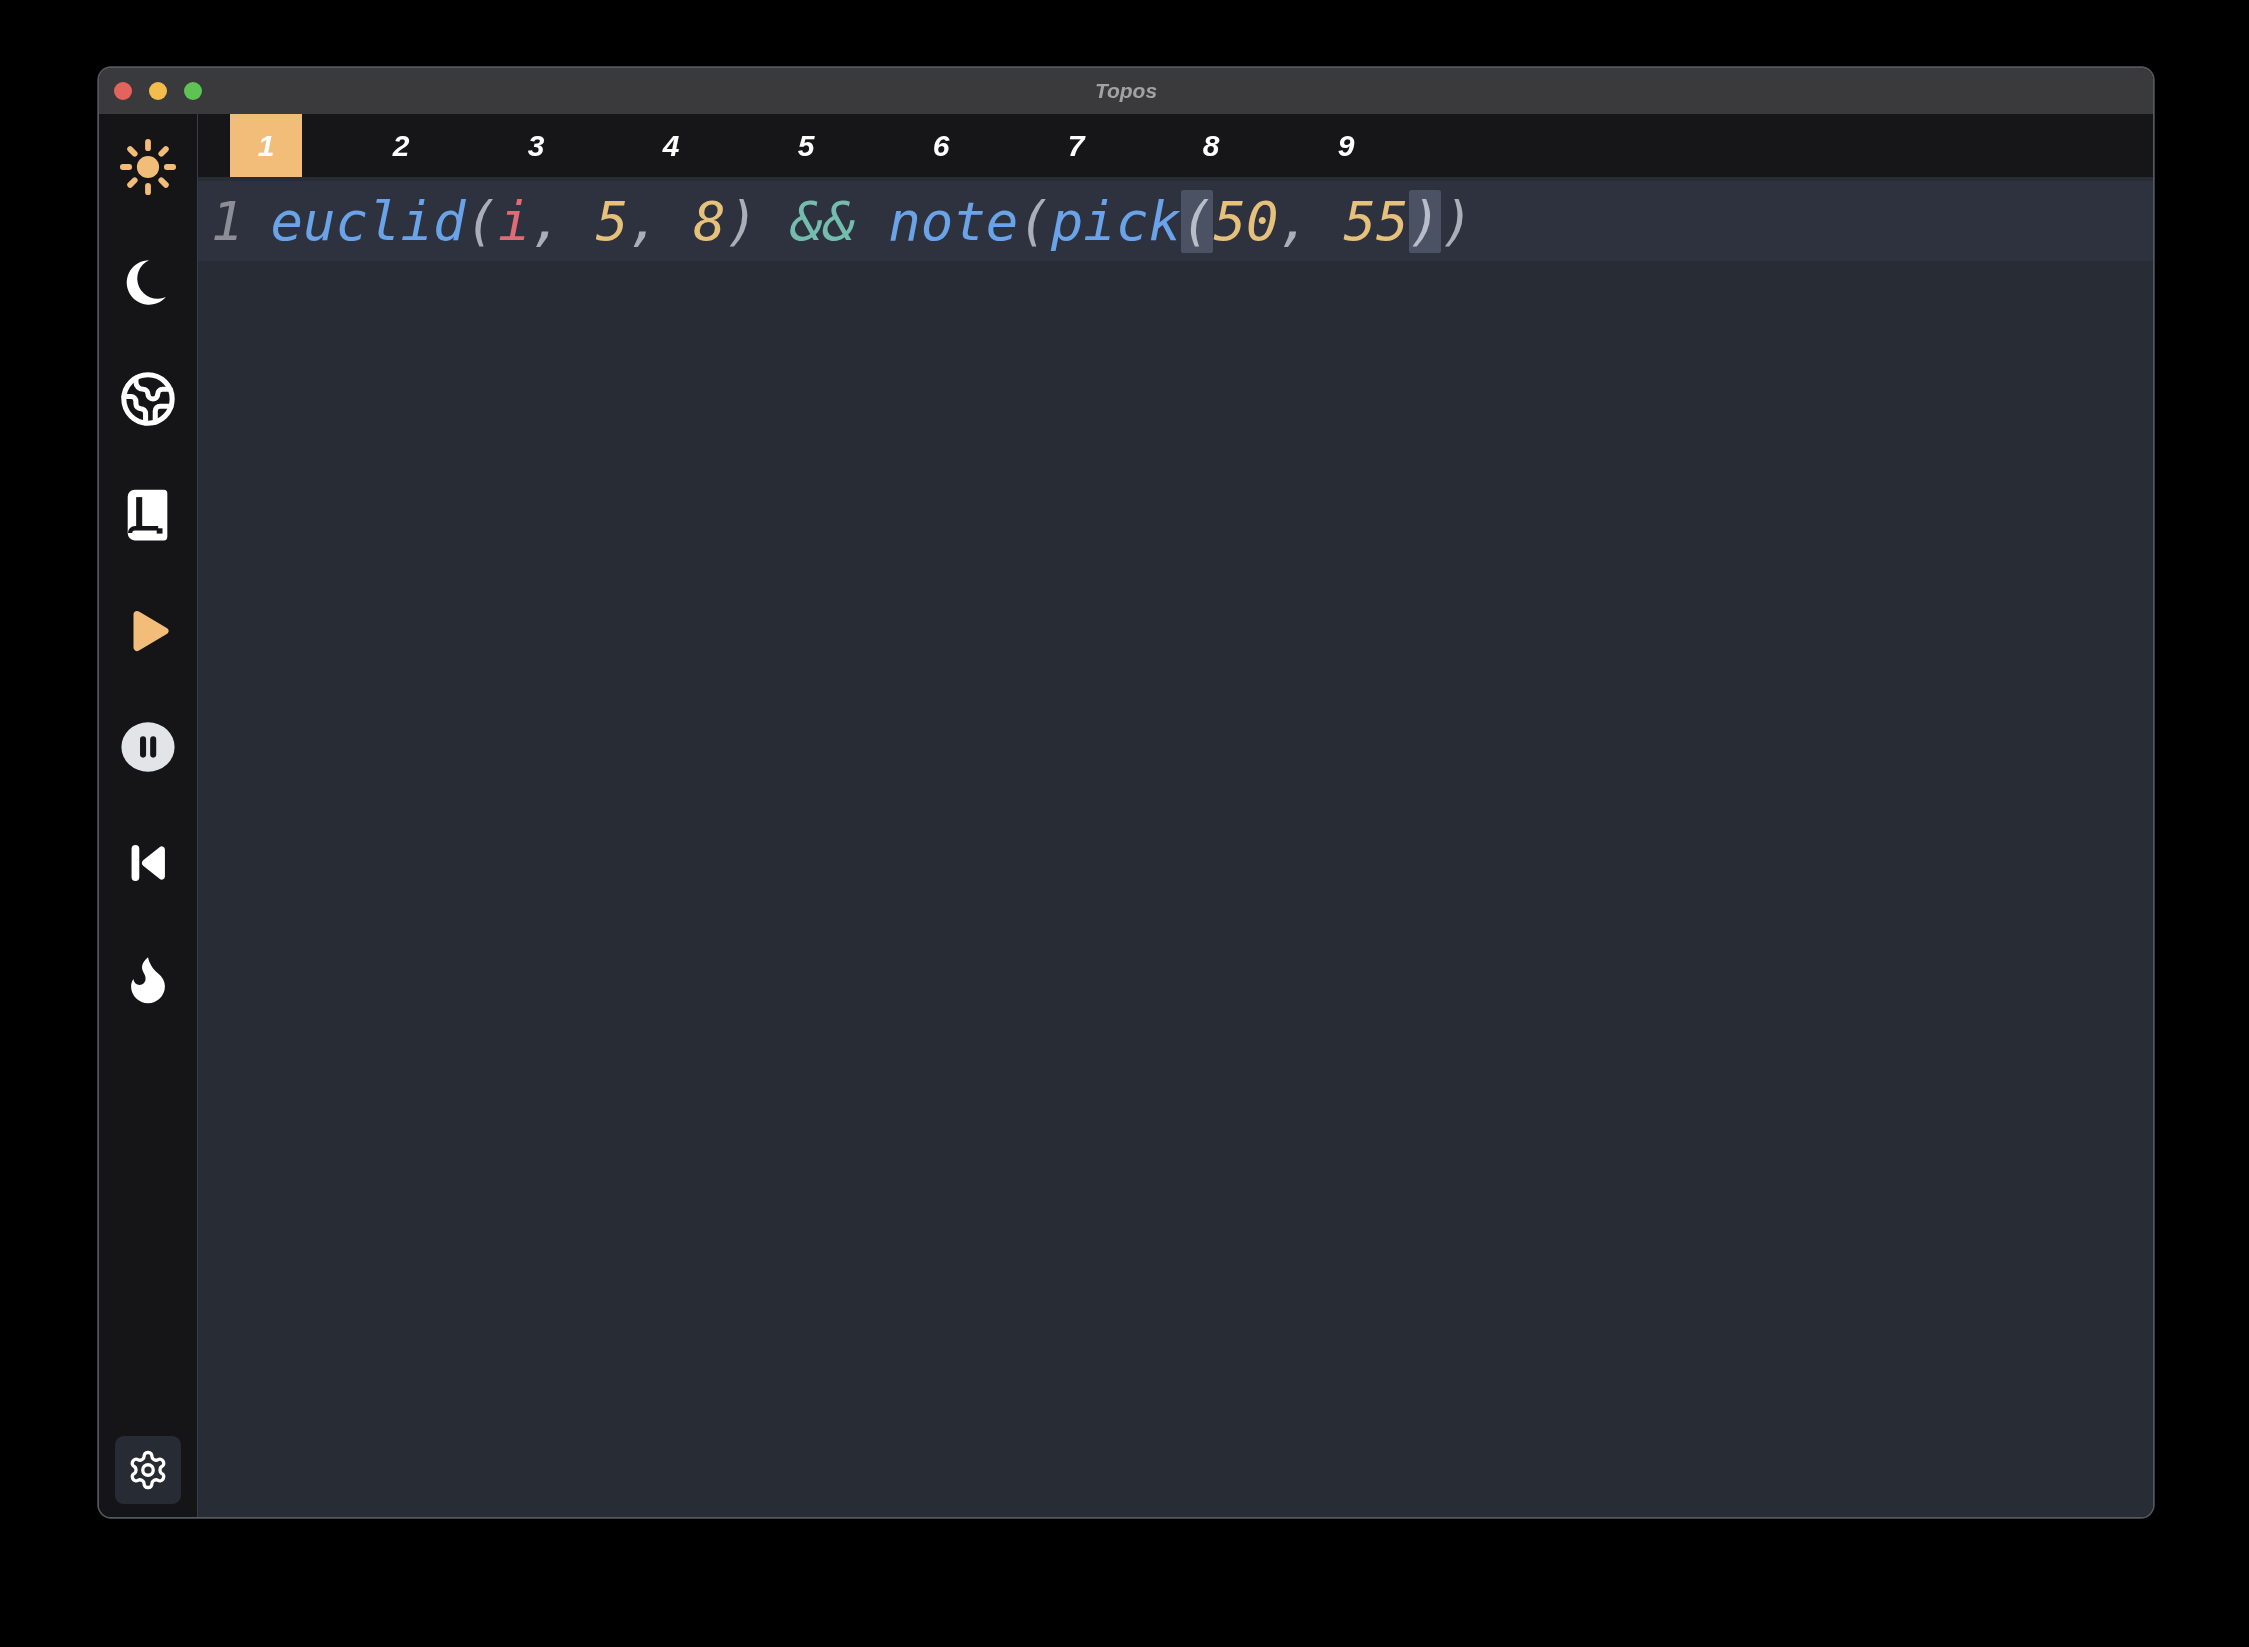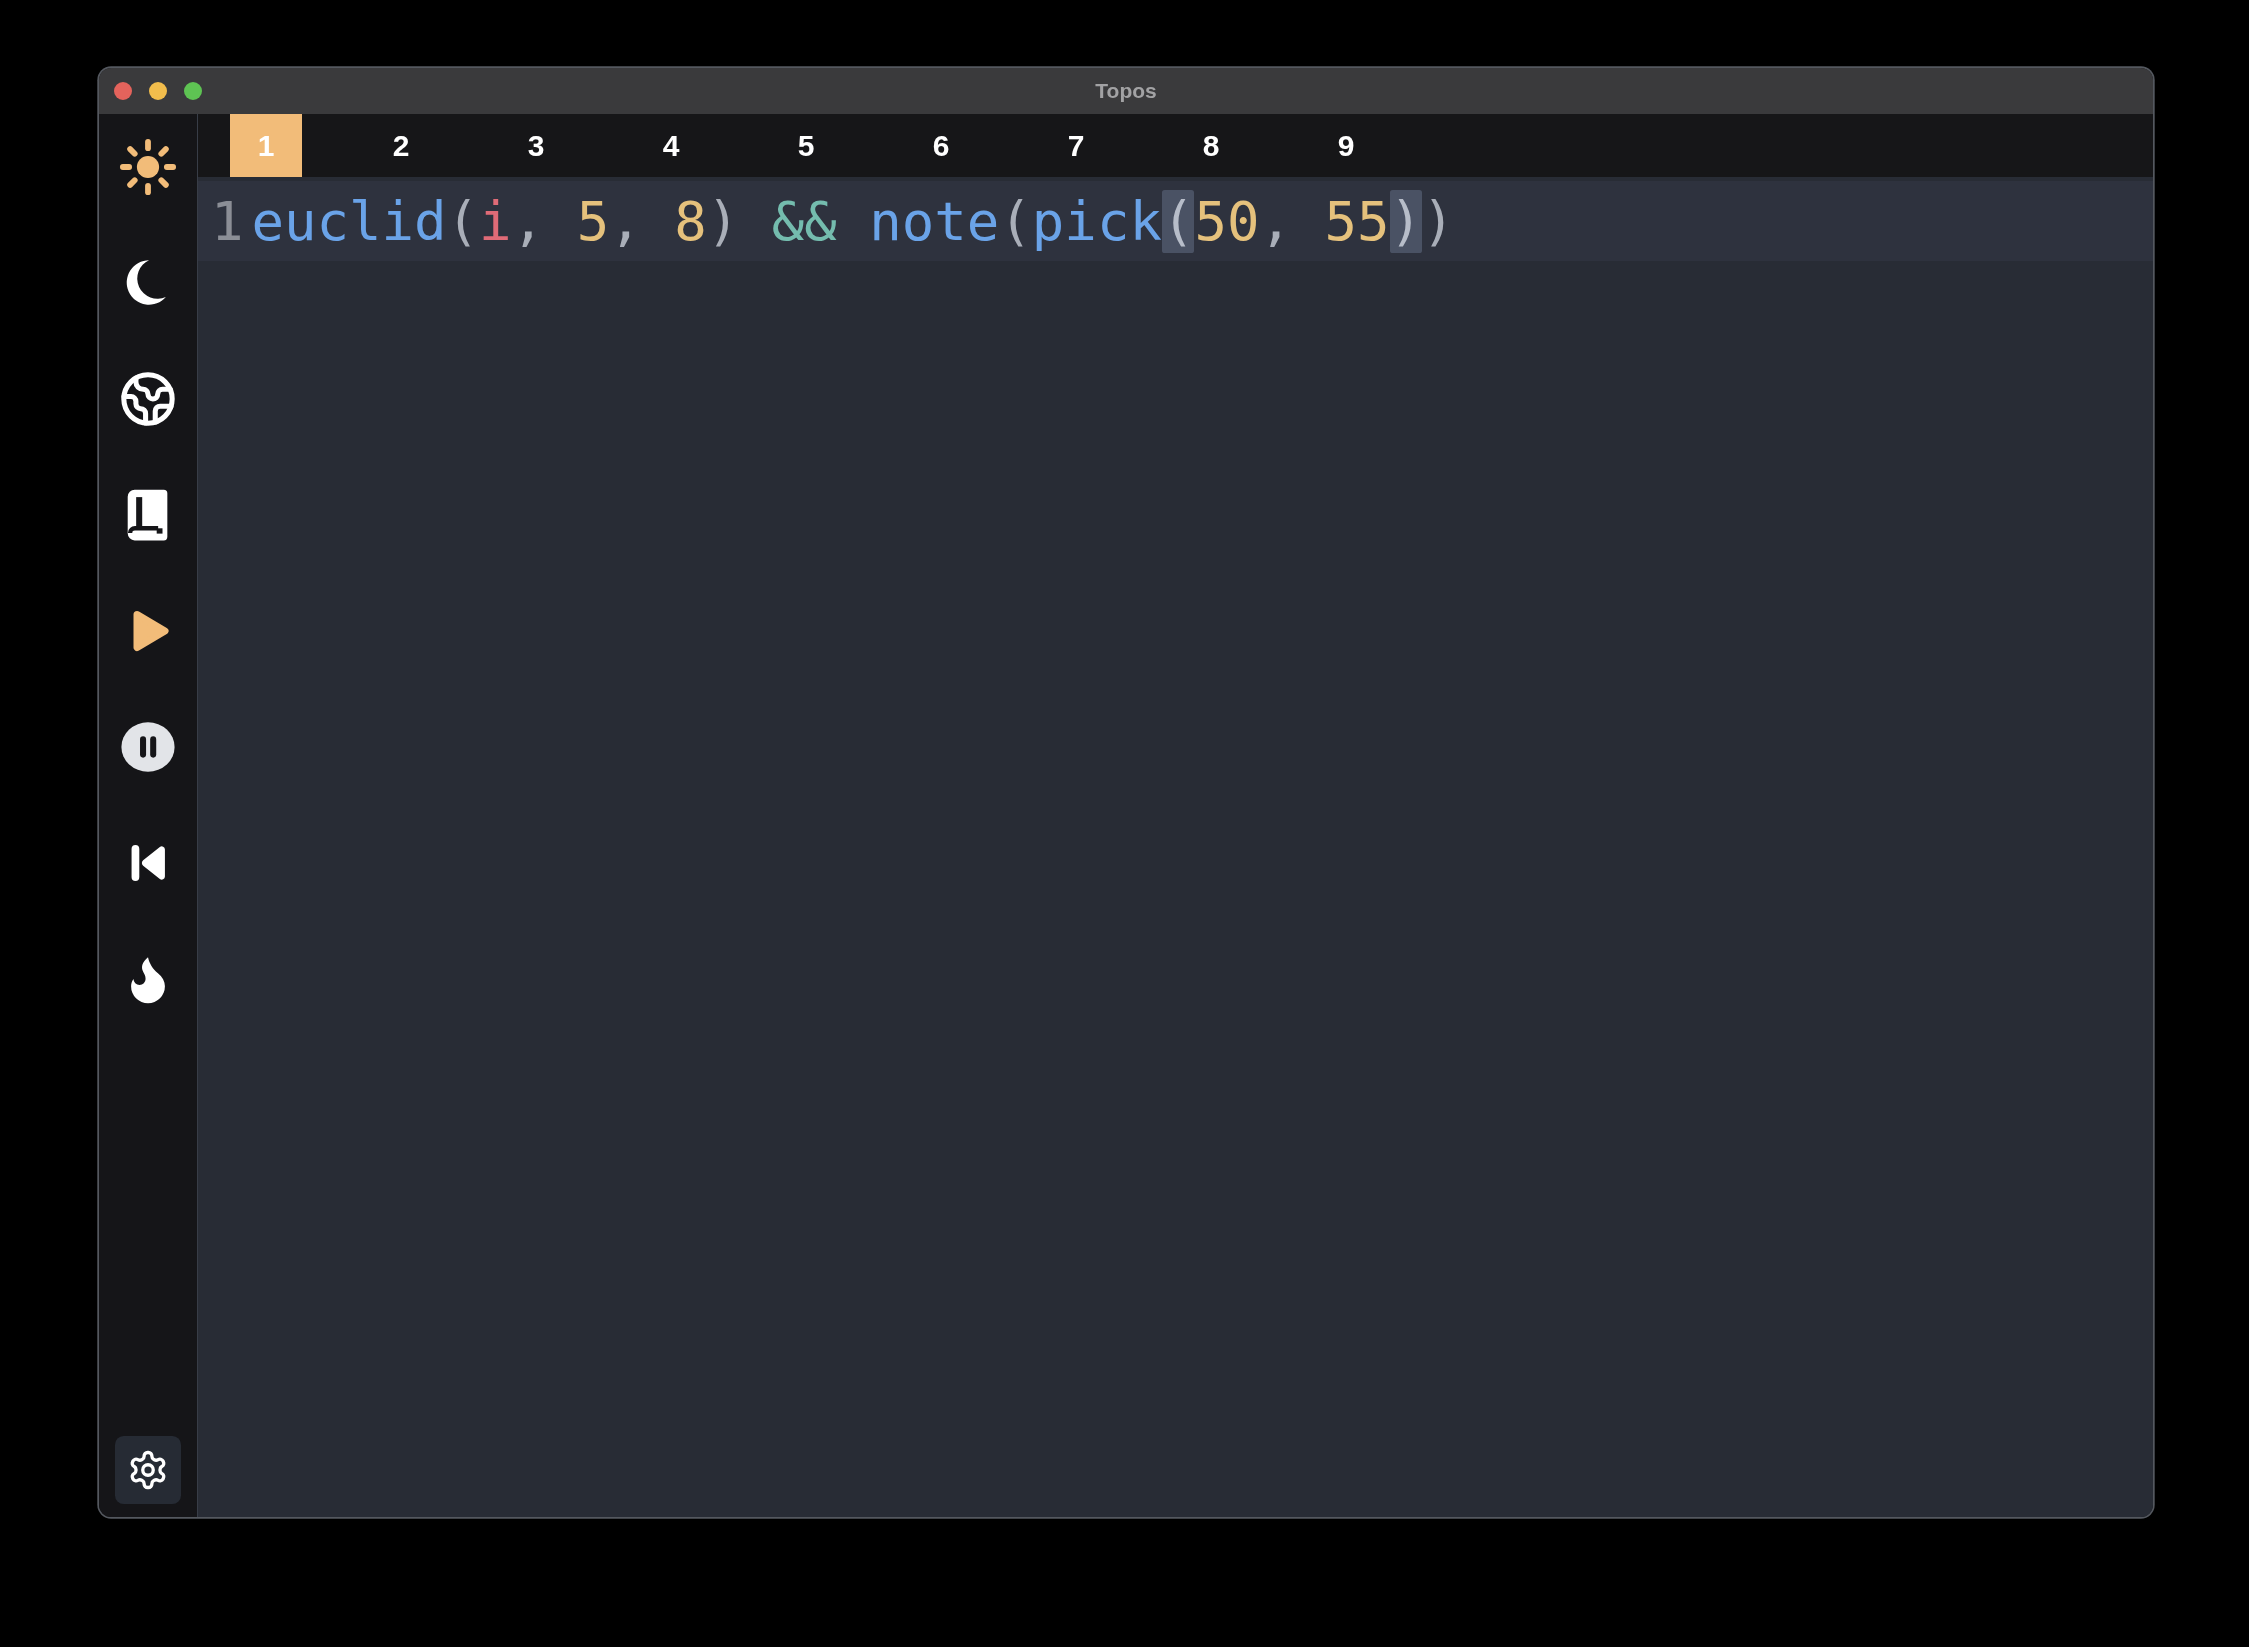--- a/index.html
+++ b/index.html
@@ -1,19 +1,19 @@
 <!DOCTYPE html>
 <html style="font-size:14px"><head>
 <meta charset="utf-8">
 <style>
   * { margin:0; padding:0; box-sizing:border-box; }
   html,body { background:#000; }
   .screen {
     position:relative; width:2250px; height:1528px; background:#000;
-    font-family:"Liberation Sans", sans-serif; overflow:hidden;
+    font-family:"Liberation Sans", sans-serif; overflow:hidden;font-style:italic;
   }
   .window {
     position:absolute; left:99px; top:68px; width:2054px; height:1449px;
     border-radius:12.2px; overflow:hidden; background:#161618;
     box-shadow:0 0 0 1.7px #54585f, 0 26px 61px rgba(0,0,0,.8);
     display:flex; flex-direction:column;
   }
   
   .titlebar {
     height:46px; flex:0 0 46px; background:#3a3a3c; position:relative;
@@ -50,21 +50,21 @@
     color:#ffffff; font-size:30px; font-weight:bold; cursor:default;
   }
   .tab.active { background:#f2bc79; color:#ffffff; }
   
   .editor { flex:1; background:#282c35; padding-top:4.4px; overflow:hidden; }
   .code-line {
     height:80px; background:#2e323e; display:flex; align-items:center;
     font-family:"DejaVu Sans Mono", monospace; font-size:54px; white-space:pre;
   }
   .gutter { color:#8b8e96; padding-left:13px; }
-  .code { margin-left:8px; }
+  .code { margin-left:27px; }
   .tok { white-space:pre; }
   .c-function { color:#6aa3e8; }
   .c-punct    { color:#a9aeb8; }
   .c-variable { color:#e06b77; }
   .c-number   { color:#e5c17c; }
   .c-operator { color:#74bcae; }
   .c-punct-match { color:#b7bdc9; background:#4a5264; border-radius:2.6px; }
 </style>
 </head>
 <body>

